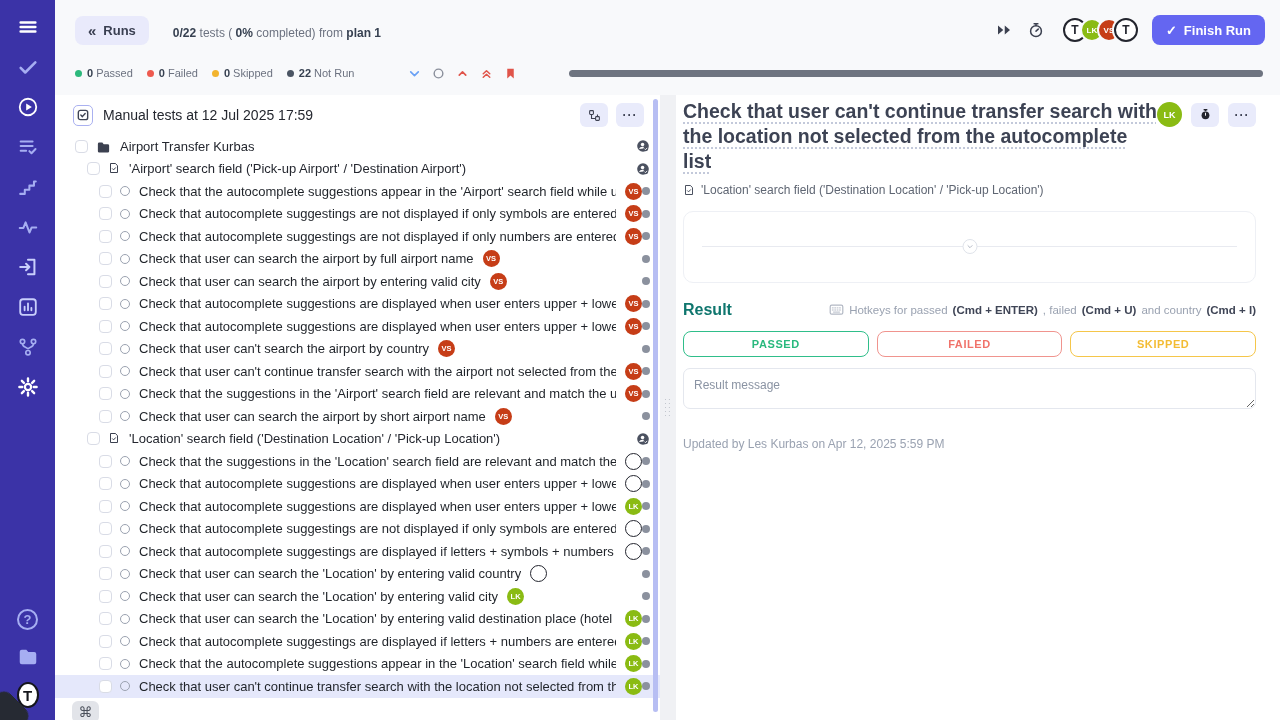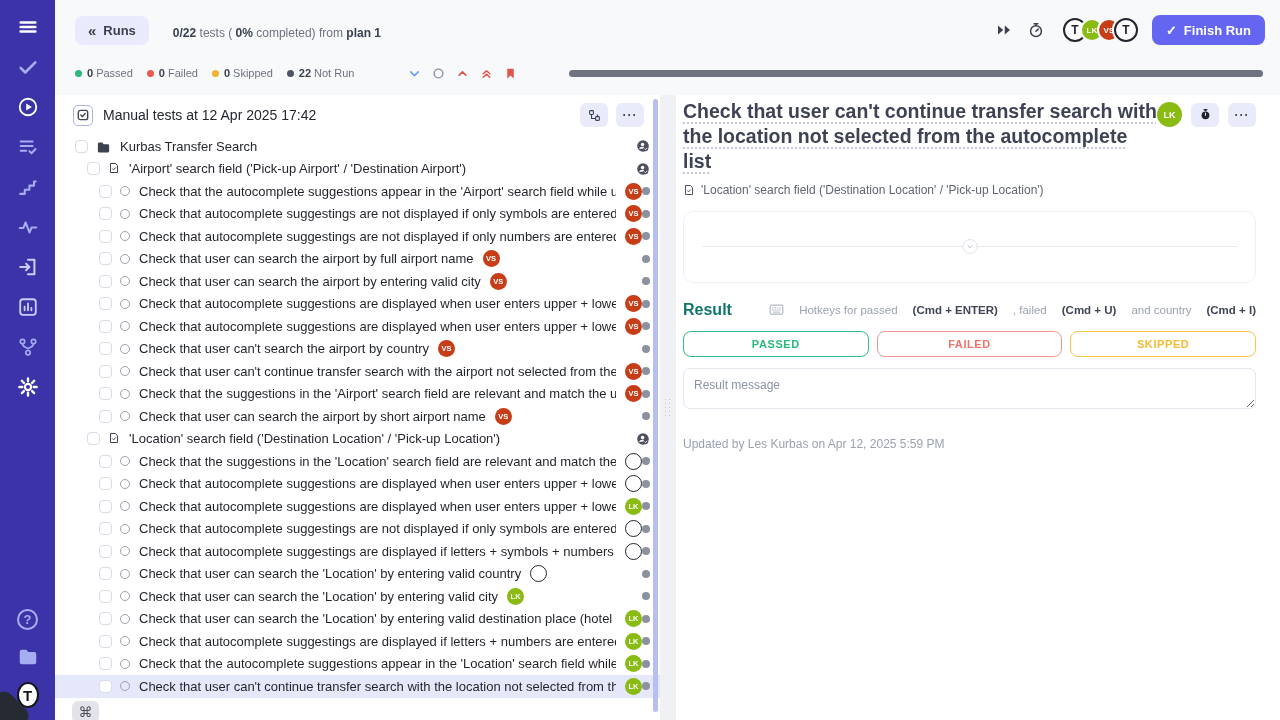--- a/index.html
+++ b/index.html
@@ -89,21 +89,21 @@
   .det-meta svg{width:12px;height:12px;color:#4b5160}
 
   .prereq-card{margin-top:14px;border:1px solid #eef0f5;border-radius:10px;padding:17px 18px 14px;height:72px}
   .prereq-title{font-size:15px;font-weight:700;color:#374151}
   .prereq-div{position:relative;margin-top:17px;border-top:1px solid #e8eaf0}
   .prereq-toggle{position:absolute;left:50%;top:-8px;transform:translateX(-50%);width:15px;height:15px;background:#fff;border:1px solid #dfe3ea;border-radius:50%;display:flex;align-items:center;justify-content:center;color:#a7aebb;cursor:pointer}
   .prereq-toggle svg{width:7px;height:7px}
 
   .result-row{display:flex;align-items:center;margin-top:18px}
   .result-title{font-size:16px;font-weight:700;color:#0f766e}
-  .hotkeys{margin-left:auto;display:flex;align-items:center;gap:15px;font-size:11.5px;color:#9aa2b1}
+  .hotkeys{margin-left:auto;display:flex;align-items:center;gap:5px;font-size:11.5px;color:#9aa2b1}
   .hotkeys b{color:#3f4556}
   .hotkeys svg{width:15px;height:12px;color:#b2b8c4}
 
   .verdicts{display:flex;gap:8px;margin-top:12px}
   .vbtn{flex:1;height:26px;border-radius:8px;background:#fff;font-size:11px;font-weight:700;letter-spacing:.6px;cursor:pointer;font-family:inherit}
   .vbtn.passed{border:1.5px solid #2fbe8a;color:#29b97e}
   .vbtn.failed{border:1.5px solid #f0948e;color:#f0736b}
   .vbtn.skipped{border:1.5px solid #f5c64a;color:#f3bc33}
   .msg{width:100%;margin-top:11px;height:41px;border:1px solid #e4e7ee;border-radius:7px;padding:9px 10px;font-size:12px;color:#3a4050;font-family:inherit;resize:vertical}
   .msg::placeholder{color:#8a93a3}
@@ -279,21 +279,21 @@
 </header>
 
 <section class="listpane">
   <div class="list-head">
     <span class="selall">
       <svg viewBox="0 0 24 24" fill="none">
           <rect x="4" y="4" width="16" height="16" rx="3.5" stroke="currentColor" stroke-width="2.4"></rect>
           <path d="M8.3 12.2l2.6 2.6 4.8-5.4" stroke="currentColor" stroke-width="2.4" stroke-linecap="round" stroke-linejoin="round"></path>
         </svg>
     </span>
-    <span class="list-title">Manual tests at 12 Apr 2025 17:42</span>
+    <span class="list-title">Manual tests at 12 Jul 2025 17:59</span>
     <span class="list-head-btns">
       <button class="mini-btn">
         <svg viewBox="0 0 24 24" fill="none">
             <rect x="3" y="3" width="7" height="7" rx="1.5" stroke="currentColor" stroke-width="2"></rect>
             <rect x="14" y="14" width="7" height="7" rx="1.5" stroke="currentColor" stroke-width="2"></rect>
             <path d="M6.5 10v7.5h7.5M17.5 10v4" stroke="currentColor" stroke-width="2"></path>
           </svg>
       </button>
       <button class="mini-btn">
           <span class="dots3">···</span>
@@ -301,21 +301,21 @@
     </span>
   </div>
 
   <div class="trow lvl0">
     <span class="cb"></span>
     <span class="row-ic" style="width:15px;height:13px">
       <svg viewBox="0 0 24 24">
           <path d="M3 6.2A2.2 2.2 0 0 1 5.2 4h5l2.1 2.6h6.5A2.2 2.2 0 0 1 21 8.8v9A2.2 2.2 0 0 1 18.8 20H5.2A2.2 2.2 0 0 1 3 17.8z" fill="#3c4150"></path>
         </svg>
       </span>
-    <span class="ttl b">Kurbas Transfer Search</span>
+    <span class="ttl b">Airport Transfer Kurbas</span>
     <span class="person-ic">
       <svg viewBox="0 0 24 24">
           <circle cx="12" cy="12" r="10" fill="currentColor"></circle>
           <circle cx="11.2" cy="9.3" r="3" fill="#fff"></circle>
           <path d="M5.3 17.3c.9-3 3.2-4.2 5.9-4.2 2.2 0 4.1.8 5.3 2.6" fill="#fff"></path>
           <circle cx="16.8" cy="16.8" r="4.2" fill="currentColor"></circle>
           <path d="M14.9 16.9l1.4 1.4 2.4-2.6" stroke="#fff" stroke-width="1.5" fill="none" stroke-linecap="round" stroke-linejoin="round"></path>
         </svg>
       </span>
   </div>

